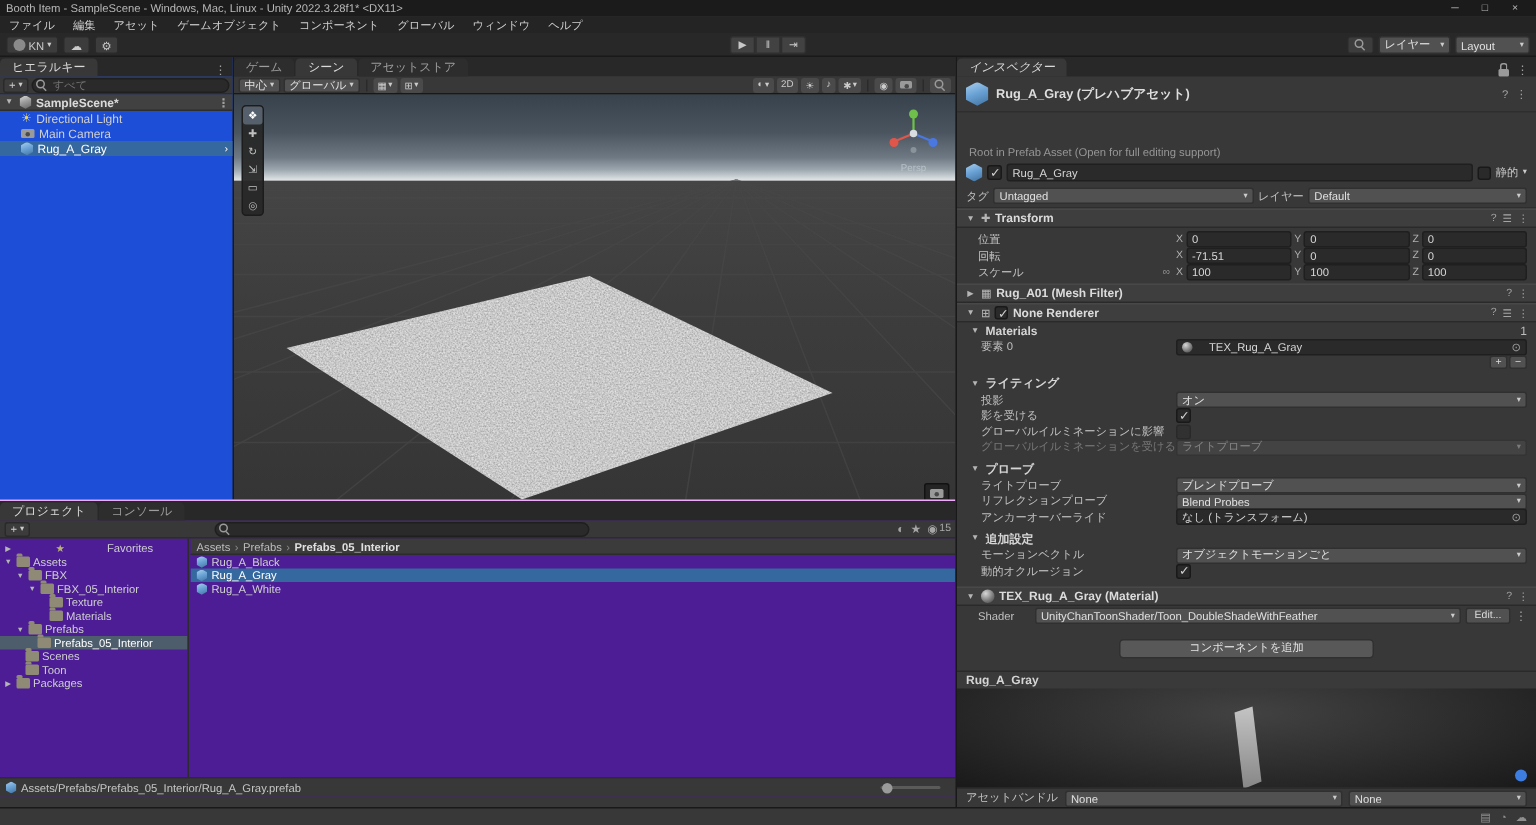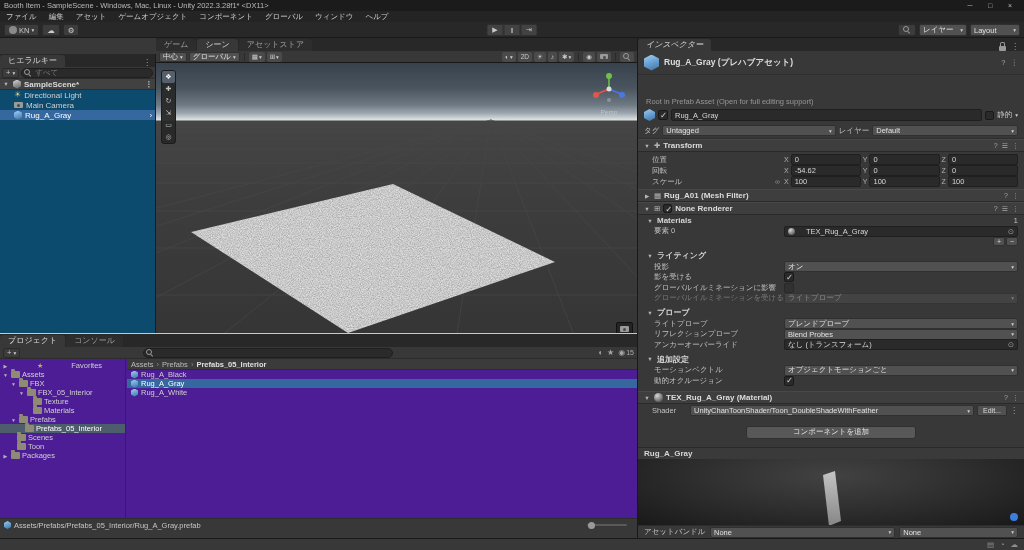--- a/index.html
+++ b/index.html
@@ -33,21 +33,21 @@
   .folder{width:9px;height:7px;background:#8f8a76;border-radius:1px;position:relative;flex:none;}
   .folder::before{content:"";position:absolute;left:0;top:-2px;width:4px;height:2px;background:#8f8a76;border-radius:1px 1px 0 0;}
   .cam{width:9px;height:6px;background:#9a9a9a;border-radius:1px;position:relative;flex:none;}
   .cam::before{content:"";position:absolute;left:3px;top:1.5px;width:3px;height:3px;border-radius:50%;background:#4a4a4a;}
   .sphere{width:9px;height:9px;border-radius:50%;background:radial-gradient(circle at 35% 30%,#d6d6d6,#757575 60%,#3d3d3d);flex:none;}
   .lockico{width:7px;height:5px;background:#9a9a9a;border-radius:1px;position:relative;margin-top:3px;flex:none;}
   .lockico::before{content:"";position:absolute;left:1px;top:-3.5px;width:3px;height:3.5px;border:1px solid #9a9a9a;border-bottom:none;border-radius:2px 2px 0 0;}
   .kv{font-size:7px;color:#aaa;}
   .fold{font-size:5.5px;color:#b5b5b5;width:8px;text-align:center;flex:none;}
   
-  #hierarchy{left:0;top:54px;width:156px;height:302px;background:#0c4a6e;border-right:1px solid #191919;}
+  #hierarchy{left:0;top:38px;width:156px;height:302px;background:#1d4ed8;border-right:1px solid #191919;}
   .h-tool{height:12px;display:flex;align-items:center;background:#383838;border-bottom:1px solid #2c2c2c;padding:0 2px;gap:2px;}
   .hrow{display:flex;align-items:center;height:10px;padding-left:14px;gap:3px;font-size:8px;color:#cfcfcf;}
   .hrow.sel{background:#35689f;color:#fff;}
   .scenerow{display:flex;align-items:center;height:11px;background:#414141;border-bottom:1px solid #2e2e2e;padding:0 2px;gap:3px;font-size:8px;font-weight:bold;color:#dadada;}
   .sun{color:#e4cf6e;font-size:8px;line-height:8px;flex:none;}
   
   #scene{left:156px;top:38px;width:481px;height:302px;background:#383838;}
   .s-tool{height:12px;background:#383838;border-bottom:1px solid #191919;display:flex;align-items:center;gap:2px;padding:0 3px;}
   .sbtn{height:10px;background:#4a4a4a;border-radius:2px;display:inline-flex;align-items:center;padding:0 3px;font-size:6.5px;color:#ccc;gap:1px;}
   .vsep{width:1px;height:8px;background:#2a2a2a;margin:0 2px;}
@@ -497,21 +497,21 @@
           <span class="ax">Y</span>
             <span class="tf">0</span>
           <span class="ax">Z</span>
             <span class="tf">0</span>
         </span>
       </div>
       <div class="trow">
         <span class="lb">回転</span>
         <span class="axf">
           <span class="ax">X</span>
-            <span class="tf">-54.62</span>
+            <span class="tf">-71.51</span>
           <span class="ax">Y</span>
             <span class="tf">0</span>
           <span class="ax">Z</span>
             <span class="tf">0</span>
         </span>
       </div>
       <div class="trow">
         <span class="lb">
             <span>スケール</span>
           <span style="margin-left:auto;margin-right:4px;color:#8f8f8f;font-size:7px;">∞</span>

